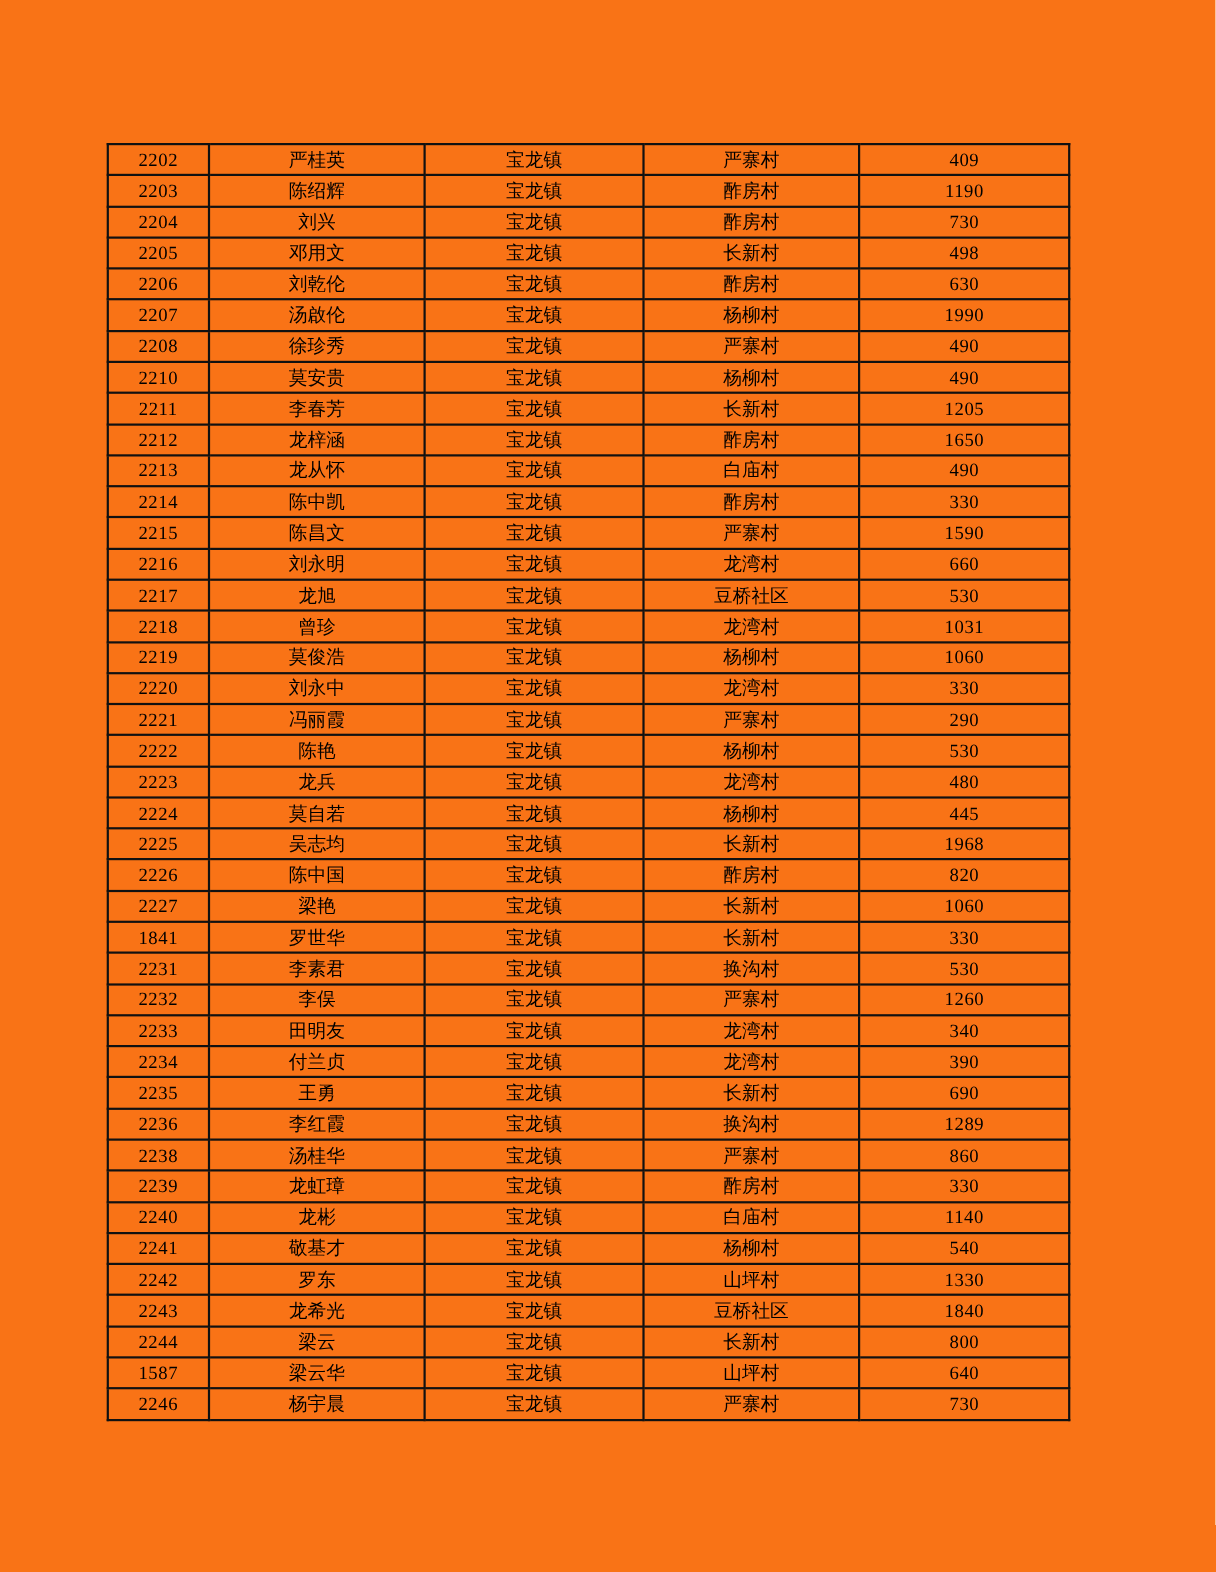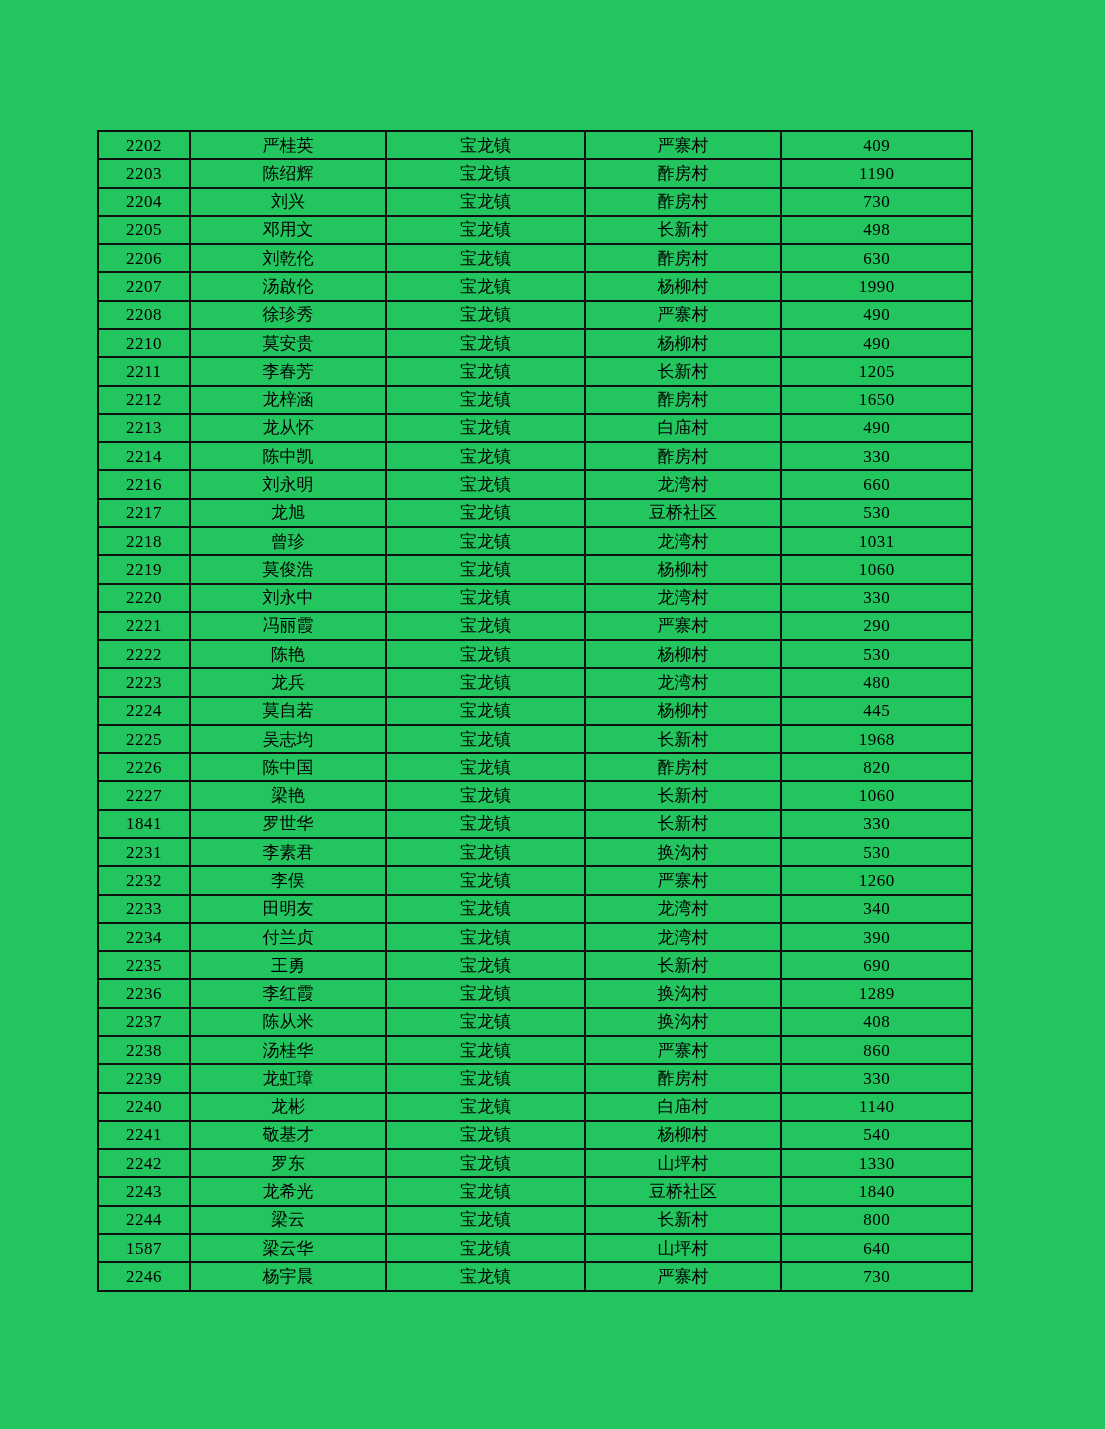--- a/index.html
+++ b/index.html
@@ -4,21 +4,21 @@
 <style>
   html, body {
     margin: 0;
     padding: 0;
     background: #ffffff;
   }
   .page {
     position: relative;
     width: 1105px;
     height: 1429px;
-    background: #22c55e;
+    background: #f97316;
     font-family: "Liberation Serif", "DejaVu Serif", serif;
     color: #000000;
     overflow: hidden;
   }
   table.roster {
     position: absolute;
     left: 97px;
     top: 130px;
     width: 876px;
     height: 1162px;
@@ -135,20 +135,27 @@
     <td class="num">490</td>
   </tr>
         <tr>
     <td class="num">2214</td>
     <td class="cjk">陈中凯</td>
     <td class="cjk">宝龙镇</td>
     <td class="cjk">酢房村</td>
     <td class="num">330</td>
   </tr>
         <tr>
+    <td class="num">2215</td>
+    <td class="cjk">陈昌文</td>
+    <td class="cjk">宝龙镇</td>
+    <td class="cjk">严寨村</td>
+    <td class="num">1590</td>
+  </tr>
+        <tr>
     <td class="num">2216</td>
     <td class="cjk">刘永明</td>
     <td class="cjk">宝龙镇</td>
     <td class="cjk">龙湾村</td>
     <td class="num">660</td>
   </tr>
         <tr>
     <td class="num">2217</td>
     <td class="cjk">龙旭</td>
     <td class="cjk">宝龙镇</td>
@@ -266,27 +273,20 @@
     <td class="cjk">宝龙镇</td>
     <td class="cjk">长新村</td>
     <td class="num">690</td>
   </tr>
         <tr>
     <td class="num">2236</td>
     <td class="cjk">李红霞</td>
     <td class="cjk">宝龙镇</td>
     <td class="cjk">换沟村</td>
     <td class="num">1289</td>
-  </tr>
-        <tr>
-    <td class="num">2237</td>
-    <td class="cjk">陈从米</td>
-    <td class="cjk">宝龙镇</td>
-    <td class="cjk">换沟村</td>
-    <td class="num">408</td>
   </tr>
         <tr>
     <td class="num">2238</td>
     <td class="cjk">汤桂华</td>
     <td class="cjk">宝龙镇</td>
     <td class="cjk">严寨村</td>
     <td class="num">860</td>
   </tr>
         <tr>
     <td class="num">2239</td>

